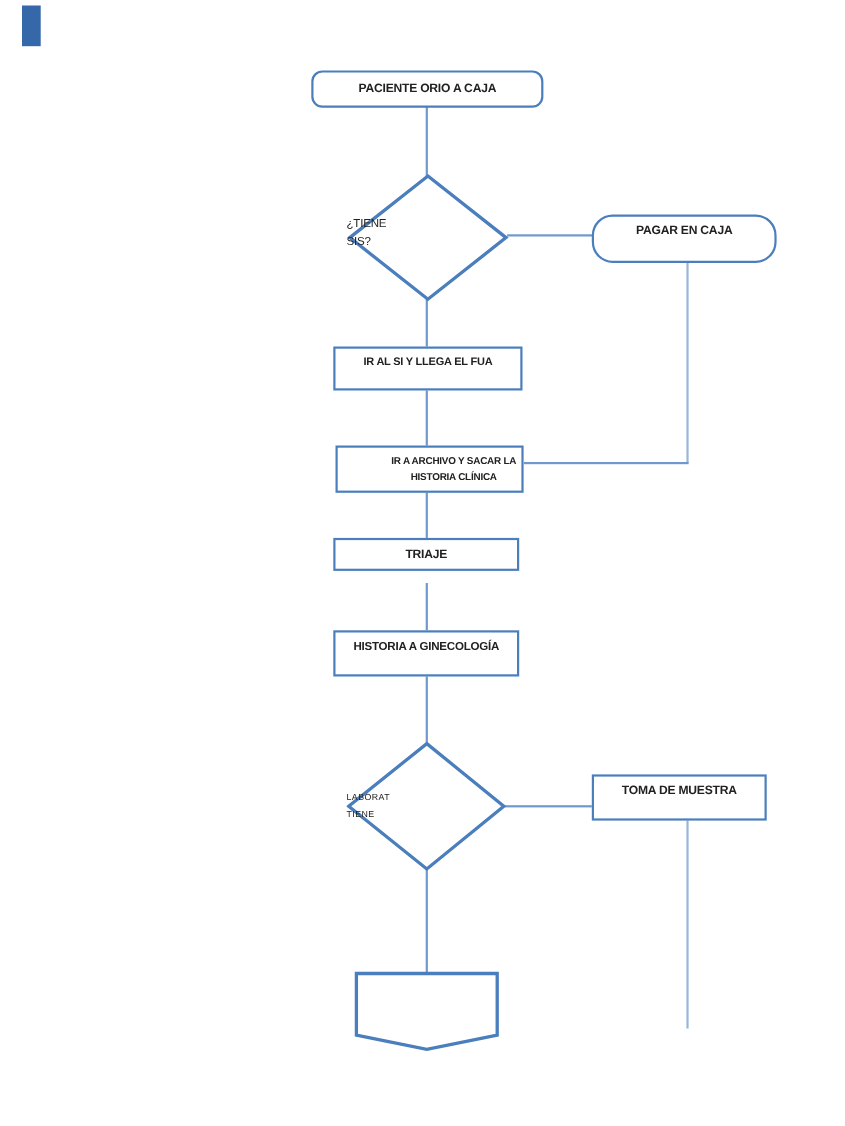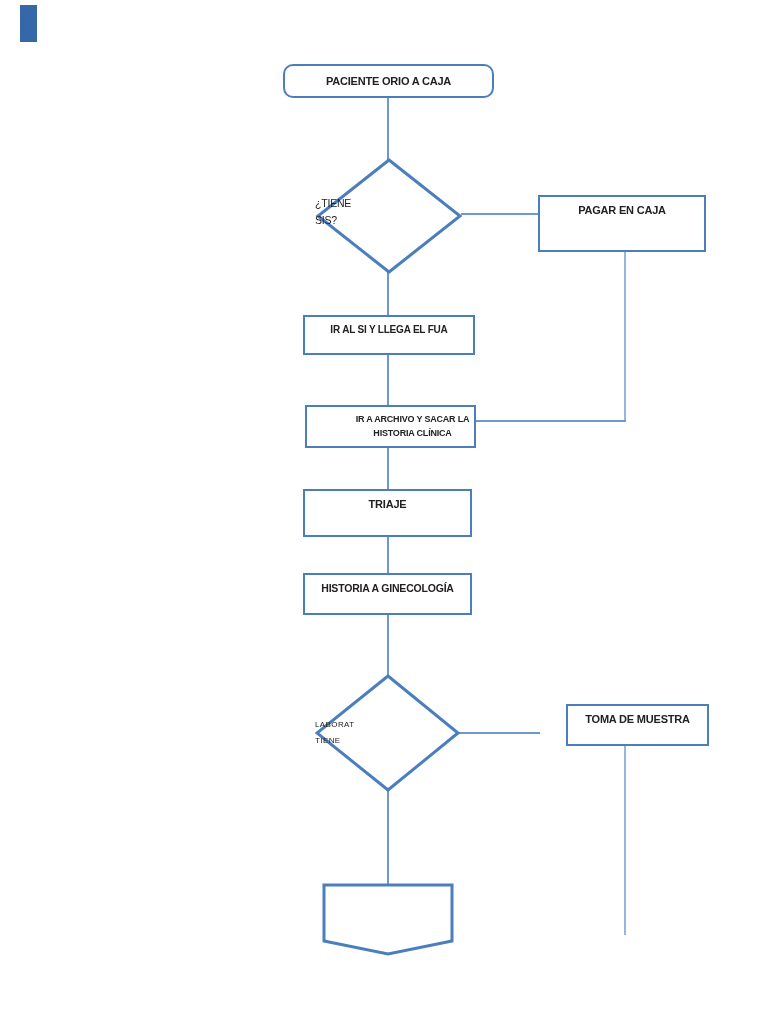--- a/index.html
+++ b/index.html
@@ -79,54 +79,54 @@
   <div class="shape-wrap" style="left:315px;top:157px;width:148px;height:118px;">
     <svg width="148" height="118" viewBox="0 0 148 118">
       <polygon points="74,3 145,59 74,115 3,59" fill="#ffffff" stroke-width="3" stroke="#4a7ebc"></polygon>
     </svg>
     <div class="shape-label decision1">
       <span>¿TIENE</span>
       <span>SIS?</span>
     </div>
   </div>
 
-  <div class="node fs11" style="left:538px;top:195px;width:168px;height:57px;">
+  <div class="node fs11" style="left:538px;top:195px;width:168px;height:44px;border-radius:19px;">
     <span>PAGAR EN CAJA</span>
   </div>
 
   <div class="node fs10" style="left:303px;top:315px;width:172px;height:40px;">
     <span>IR AL SI Y LLEGA EL FUA</span>
   </div>
 
   <div class="node two-line" style="left:305px;top:405px;width:171px;height:43px;padding-left:44px;">
     <div>
       <span>IR A ARCHIVO Y SACAR LA</span>
       <span>HISTORIA CLÍNICA</span>
     </div>
   </div>
 
-  <div class="node fs11" style="left:303px;top:489px;width:169px;height:48px;">
+  <div class="node fs11" style="left:303px;top:489px;width:169px;height:30px;">
     <span>TRIAJE</span>
   </div>
 
   <div class="node fs105" style="left:303px;top:573px;width:169px;height:42px;">
     <span>HISTORIA A GINECOLOGÍA</span>
   </div>
 
   <div class="shape-wrap" style="left:315px;top:674px;width:146px;height:118px;">
     <svg width="146" height="118" viewBox="0 0 146 118">
       <polygon points="73,2 143,59 73,116 2,59" fill="#ffffff" stroke-width="3" stroke="#4a7ebc"></polygon>
     </svg>
     <div class="shape-label decision2">
       <span>LABORAT</span>
       <span>TIENE</span>
     </div>
   </div>
 
-  <div class="node fs11" style="left:538px;top:704px;width:143px;height:42px;margin-left:28px;">
+  <div class="node fs11" style="left:538px;top:704px;width:159px;height:42px;">
     <span>TOMA DE MUESTRA</span>
   </div>
 
   <div class="shape-wrap" style="left:321px;top:882px;width:136px;height:76px;">
     <svg width="136" height="76" viewBox="0 0 136 76">
       <polygon points="3,3 131,3 131,59 67,72 3,59" fill="#ffffff" stroke-width="3" stroke-linejoin="miter" stroke="#4a7ebc"></polygon>
     </svg>
   </div>
 
 </div>

